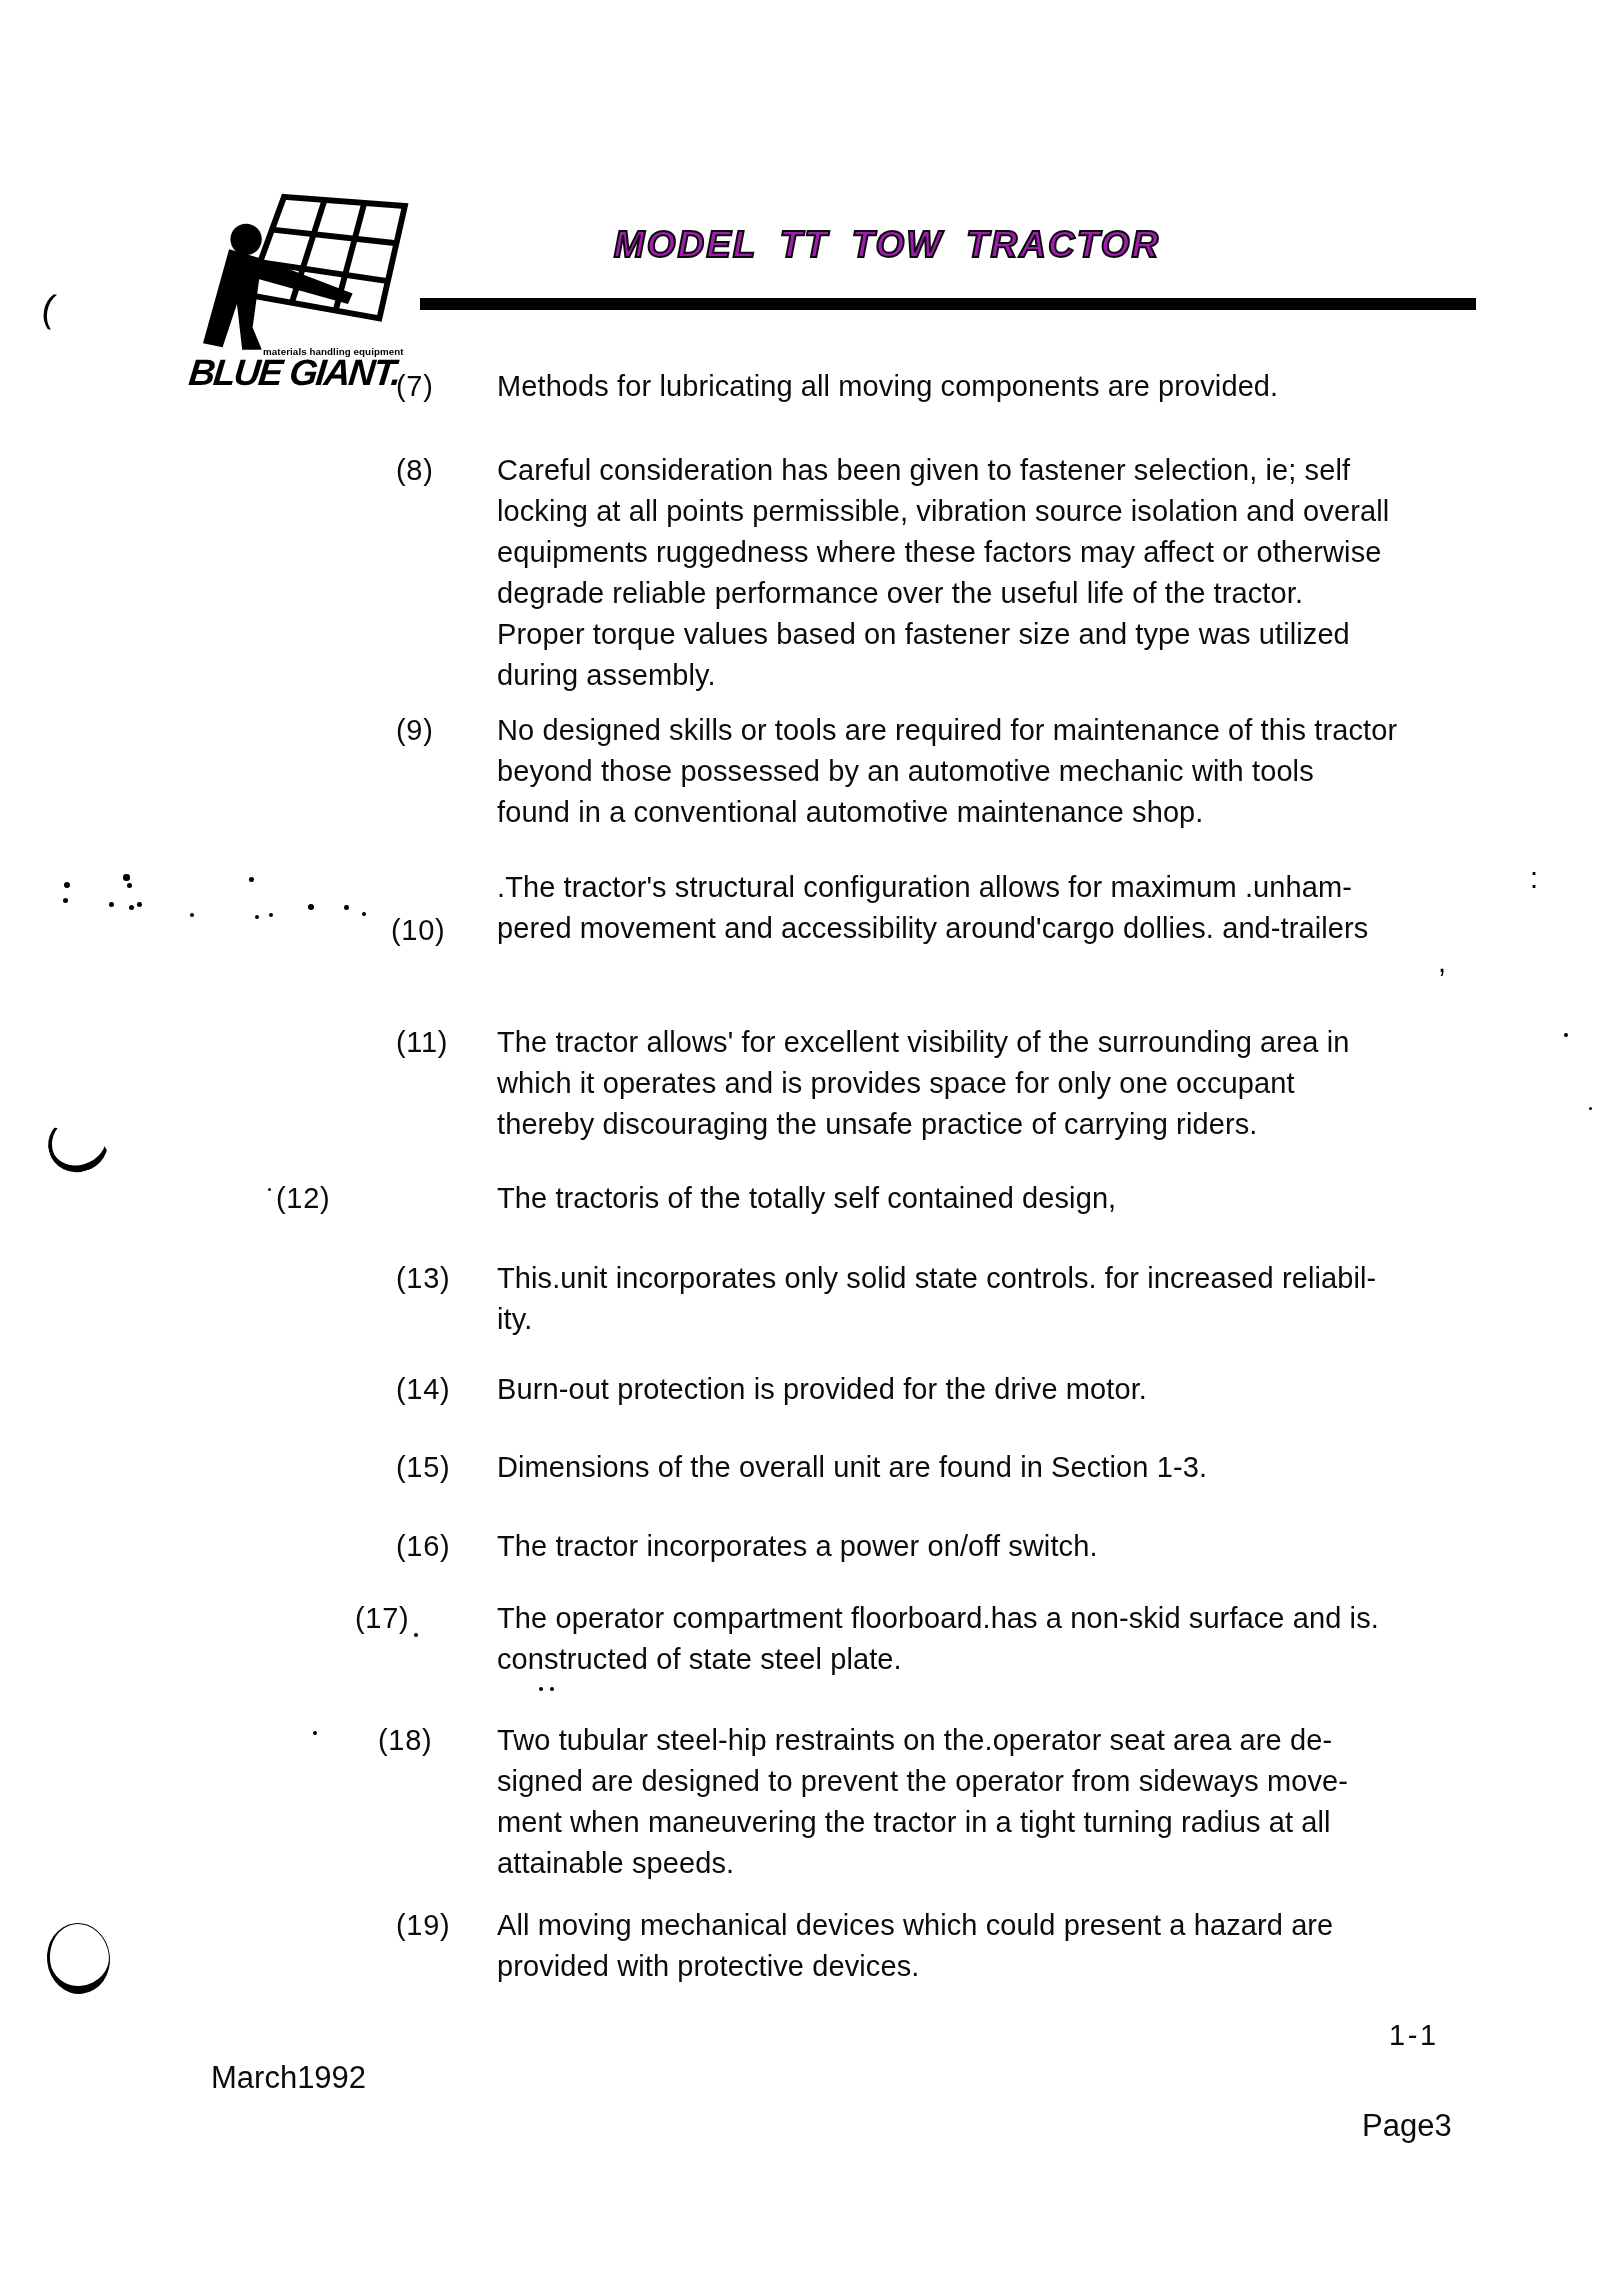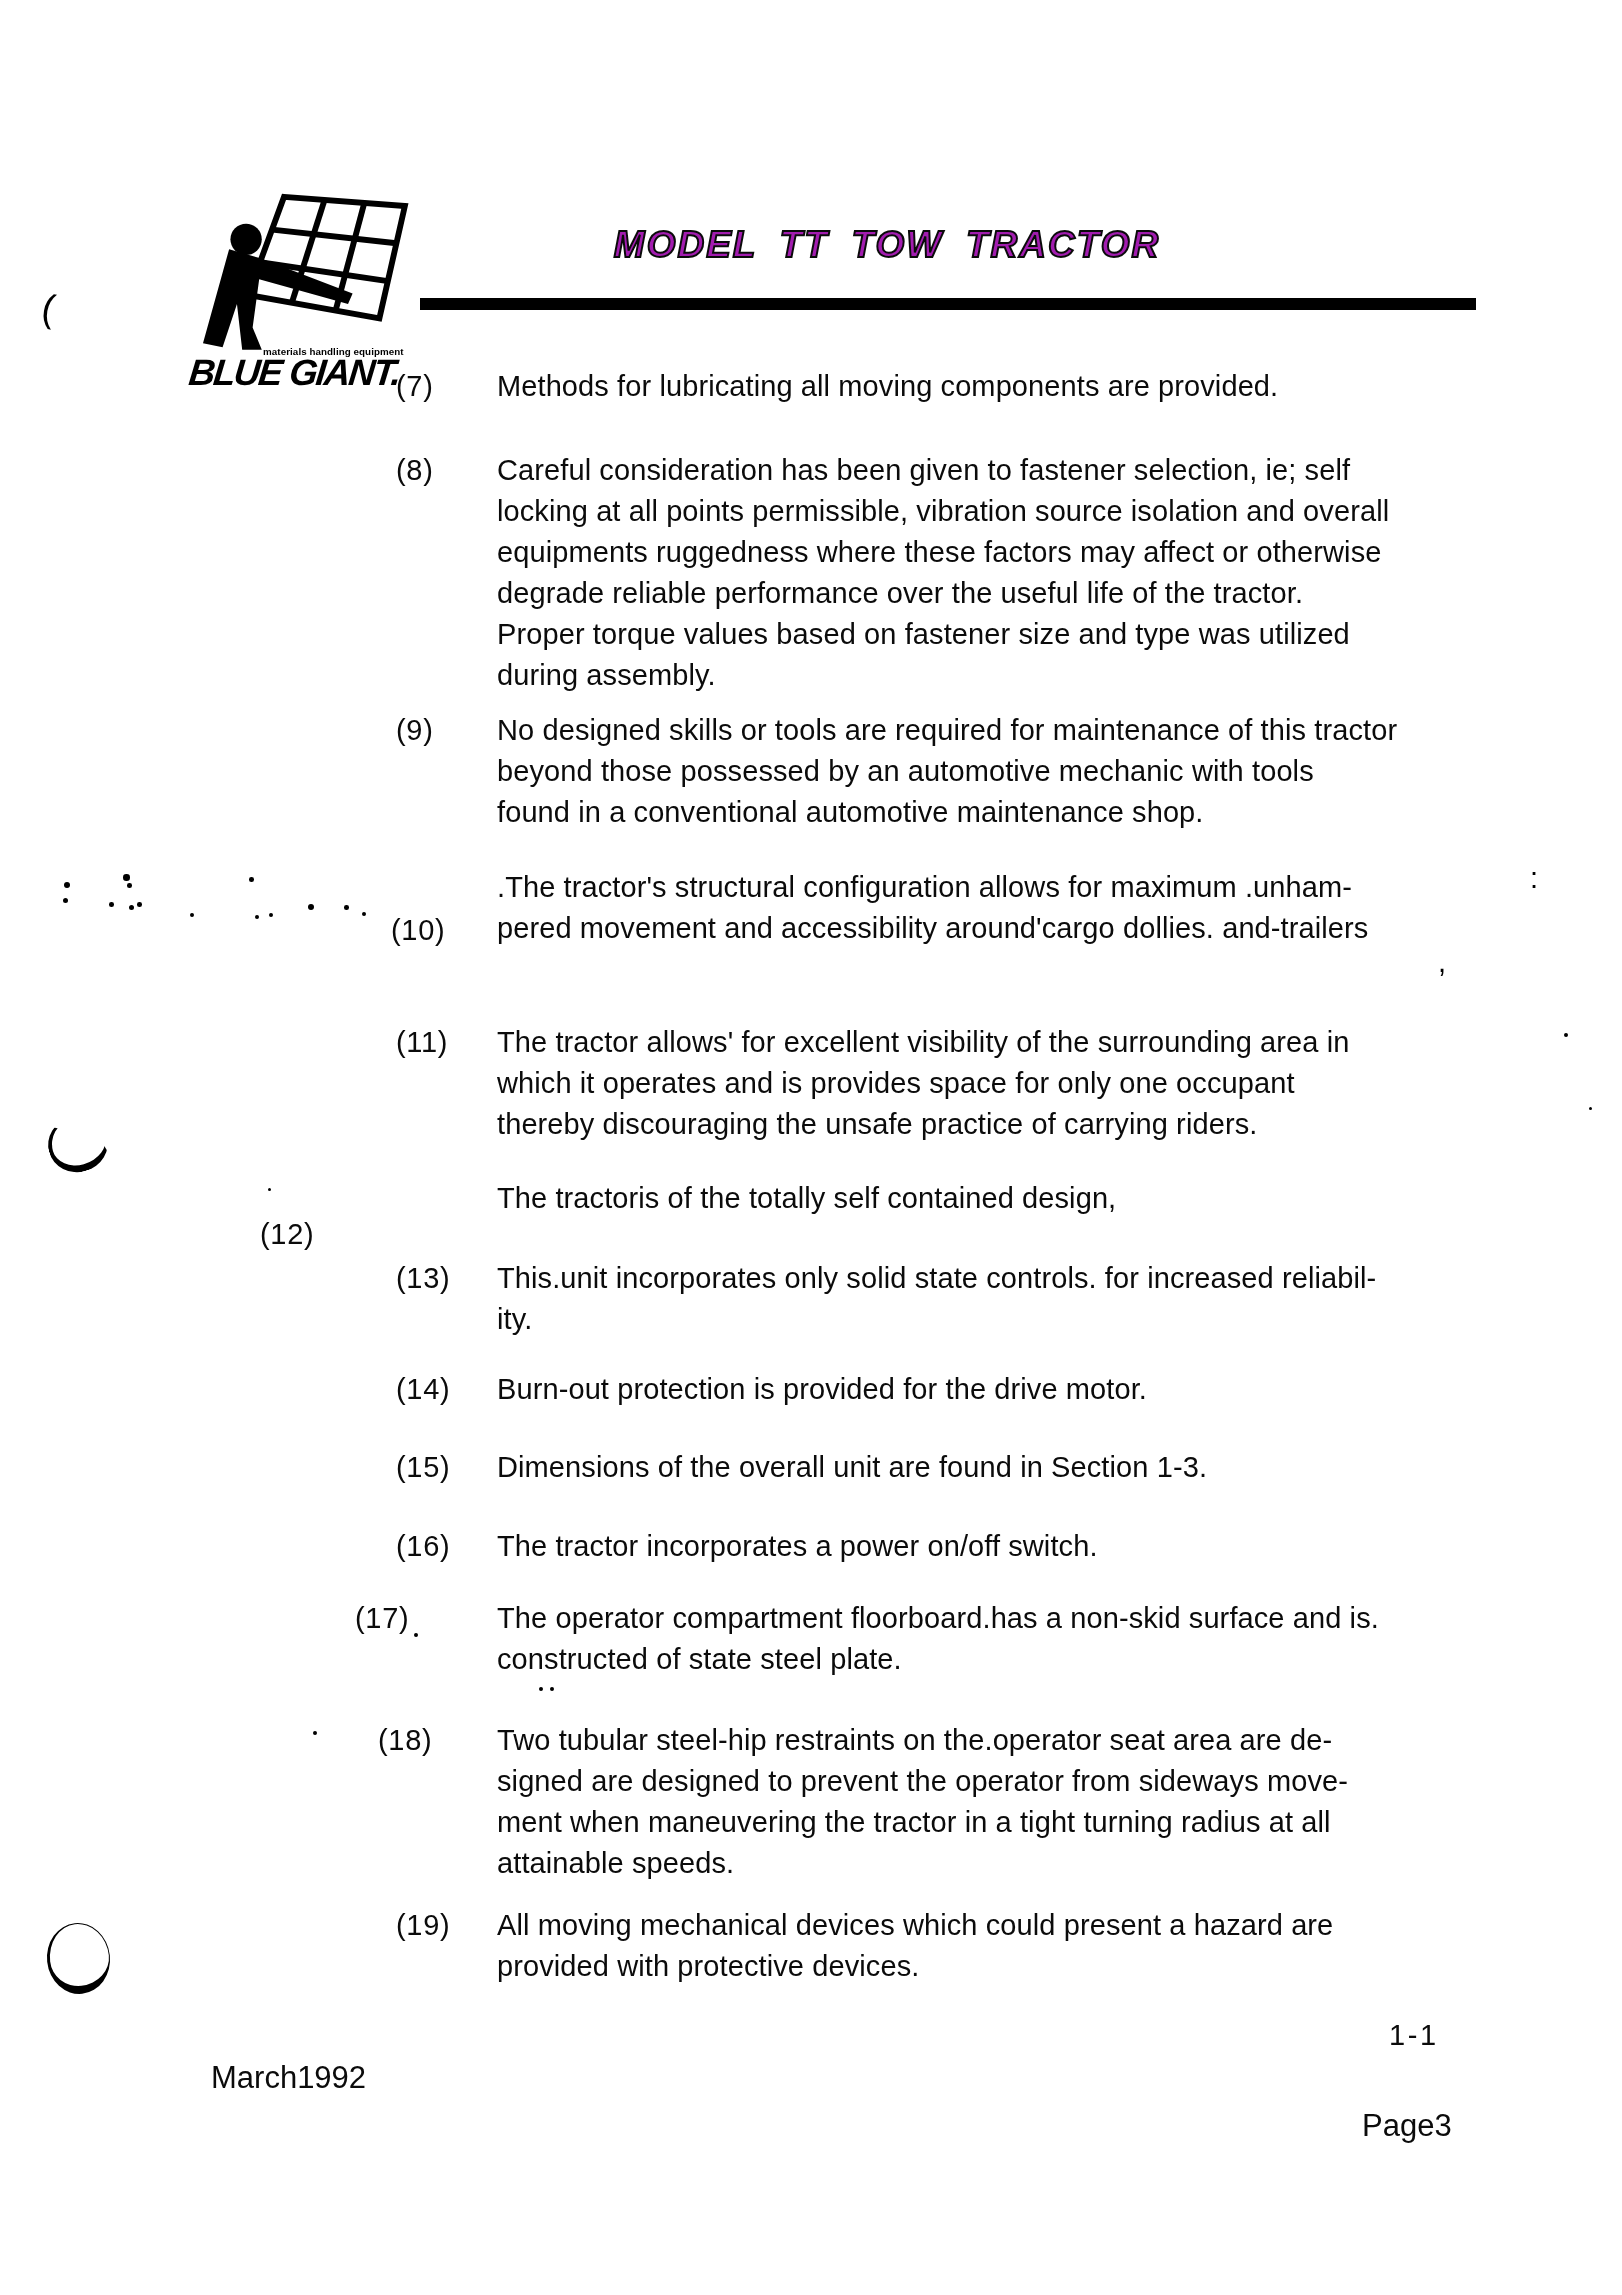--- a/index.html
+++ b/index.html
@@ -102,21 +102,21 @@
   <div class="item" style="top: 1022px;">
     <span class="num">(11)</span>
     <div class="lines">
           <div class="tline">The tractor allows' for excellent visibility of the surrounding area in</div>
           <div class="tline">which it operates and is provides space for only one occupant</div>
           <div class="tline">thereby discouraging the unsafe practice of carrying riders.</div>
         </div>
   </div>
 
   <div class="item" style="top: 1178px;">
-    <span class="num" style="left: 260px; margin-top: 36px;">(12)</span>
+    <span class="num" style="left: 276px;">(12)</span>
     <div class="lines">
           <div class="tline">The tractoris of the totally self contained design,</div>
         </div>
   </div>
 
   <div class="item" style="top: 1258px;">
     <span class="num">(13)</span>
     <div class="lines">
           <div class="tline">This.unit incorporates only solid state controls. for increased reliabil-</div>
           <div class="tline">ity.</div>

